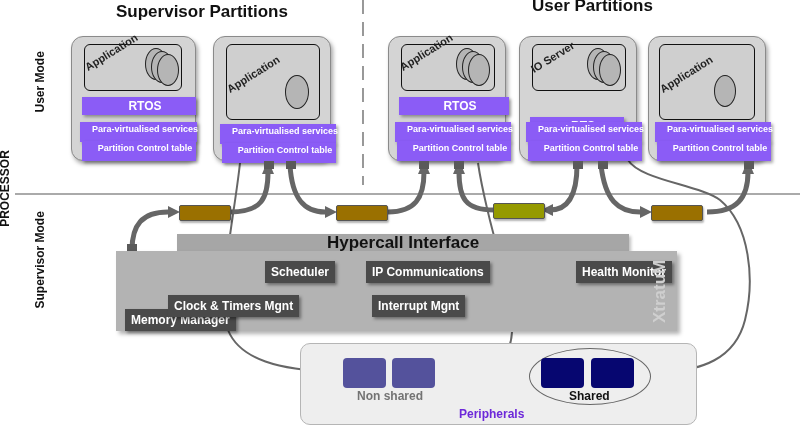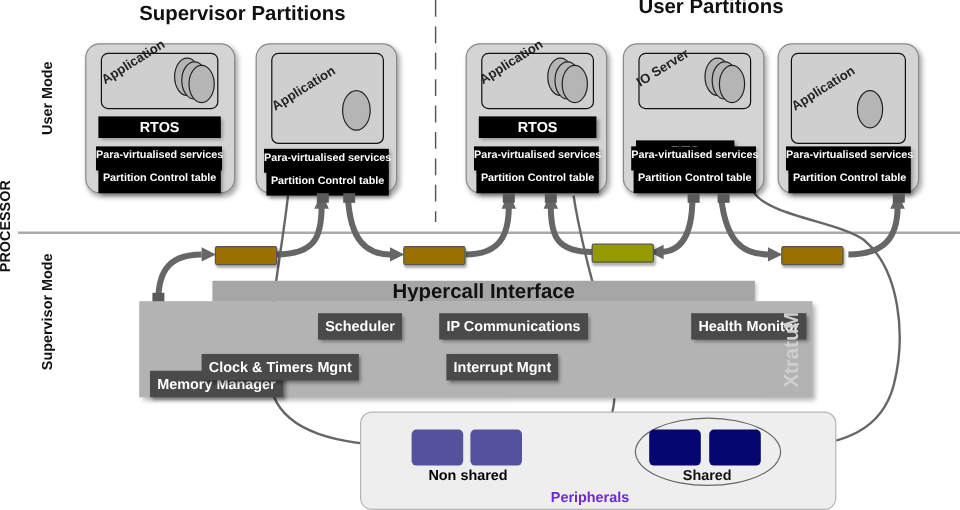--- a/index.html
+++ b/index.html
@@ -4,21 +4,21 @@
 <style>
   html,body{margin:0;padding:0;background:#ffffff;}
   body{width:800px;height:425px;position:relative;overflow:hidden;font-family:"Liberation Sans",sans-serif;}
   .abs{position:absolute;}
   .heading{font-weight:bold;font-size:17px;color:#111;white-space:nowrap;}
   .vlabel{font-weight:bold;font-size:12px;color:#111;transform:rotate(-90deg);transform-origin:center center;text-align:center;line-height:13px;white-space:nowrap;}
   .partition{position:absolute;background:#d4d4d4;border:1px solid #8a8a8a;border-radius:12px;box-shadow:2px 3px 4px rgba(0,0,0,0.35);}
   .app-box{position:absolute;background:#cfcfcf;border:1.5px solid #111;border-radius:6px;}
   .app-label{position:absolute;font-weight:bold;font-size:11px;color:#222;transform:rotate(-32deg);transform-origin:left bottom;white-space:nowrap;}
   .disk{position:absolute;border:1px solid #222;border-radius:50%;background:#b5b5b5;}
-  .darkbar{position:absolute;background:#000000;color:#fff;font-weight:bold;text-align:center;white-space:nowrap;box-shadow:2px 2px 3px rgba(0,0,0,0.35);}
+  .darkbar{position:absolute;background:#8b5cf6;color:#fff;font-weight:bold;text-align:center;white-space:nowrap;box-shadow:2px 2px 3px rgba(0,0,0,0.35);padding-left:12px;}
   .rtos{font-size:12px;line-height:18px;height:18px;}
   .svc{font-size:9px;line-height:14px;height:20px;}
   .port{position:absolute;width:10px;height:8px;background:#5a5a5a;}
   .module{position:absolute;background:#4a4a4a;color:#fff;font-weight:bold;font-size:12px;line-height:22px;height:22px;padding:0 6px;white-space:nowrap;box-shadow:2px 2px 3px rgba(0,0,0,0.4);}
   .channel{position:absolute;width:50px;height:14px;border:1px solid #555;border-radius:2px;box-shadow:1px 2px 2px rgba(0,0,0,0.3);}
   .dev{position:absolute;width:43px;height:30px;border-radius:4px;}
   svg{position:absolute;left:0;top:0;}
 </style>
 </head>
 <body>
@@ -149,19 +149,19 @@
   <div class="module" style="left:250px;top:10px;">IP Communications</div>
   <div class="module" style="left:412px;top:10px;margin-left:48px;">Health Monitor</div>
   <div class="module" style="left:52px;top:44px;">Clock &amp; Timers Mgnt</div>
   <div class="module" style="left:256px;top:44px;">Interrupt Mgnt</div>
   <div style="position:absolute;left:508px;top:26px;width:72px;transform:rotate(-90deg);font-weight:bold;font-size:17px;color:#cfcfcf;white-space:nowrap;">XtratuM</div>
 </div>
 
 <div class="abs" style="left:300px;top:343px;width:395px;height:80px;background:#eeeeee;border:1px solid #b5b5b5;border-radius:10px;">
   <div class="dev" style="left: 42px; top: 14px; background: rgb(84, 82, 156);"></div>
   <div class="dev" style="left: 91px; top: 14px; background: rgb(84, 82, 156);"></div>
-  <div style="position:absolute;left:56px;top:45px;font-weight:bold;font-size:12px;color:#000000;">Non shared</div>
+  <div style="position:absolute;left:56px;top:45px;font-weight:bold;font-size:12px;color:#737373;">Non shared</div>
   <div style="position:absolute;left:228px;top:4px;width:120px;height:55px;border:1px solid #666;border-radius:50%;"></div>
   <div class="dev" style="left: 240px; top: 14px; background: rgb(6, 6, 112);"></div>
   <div class="dev" style="left: 290px; top: 14px; background: rgb(6, 6, 112);"></div>
   <div style="position:absolute;left:268px;top:45px;font-weight:bold;font-size:12px;color:#111;">Shared</div>
   <div style="position:absolute;left:158px;top:63px;font-weight:bold;font-size:12px;color:#6d28d9;">Peripherals</div>
 </div>
 
 </body></html>

